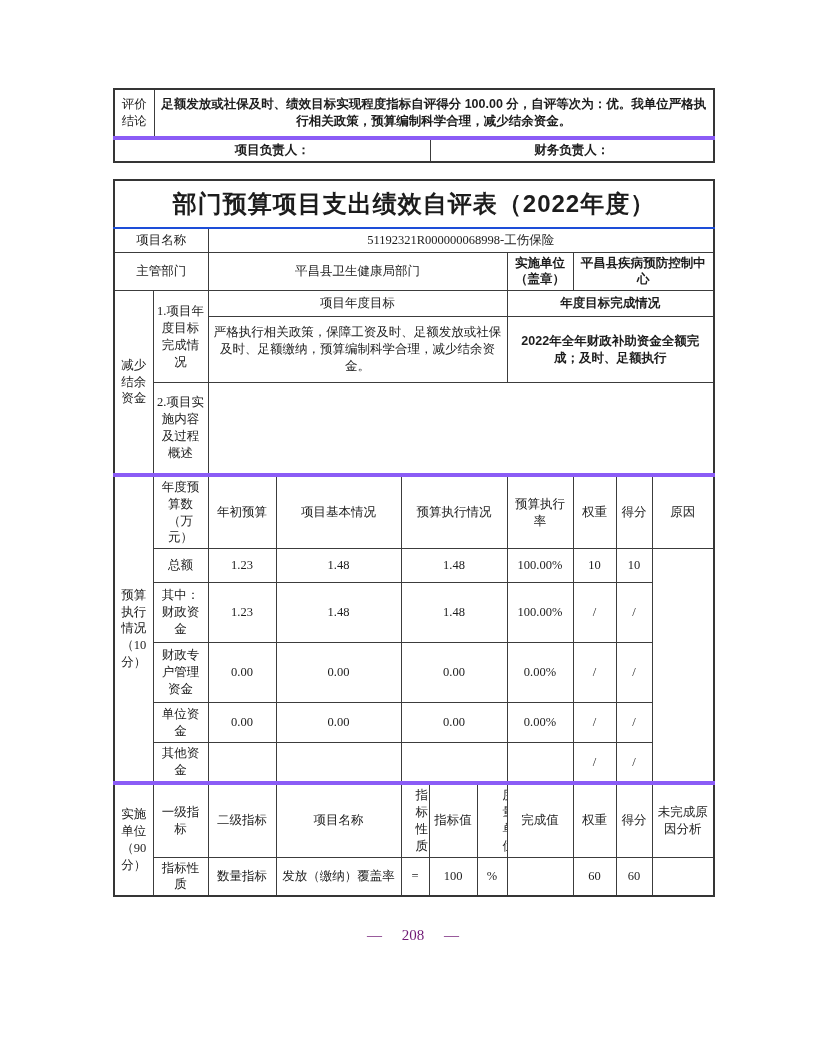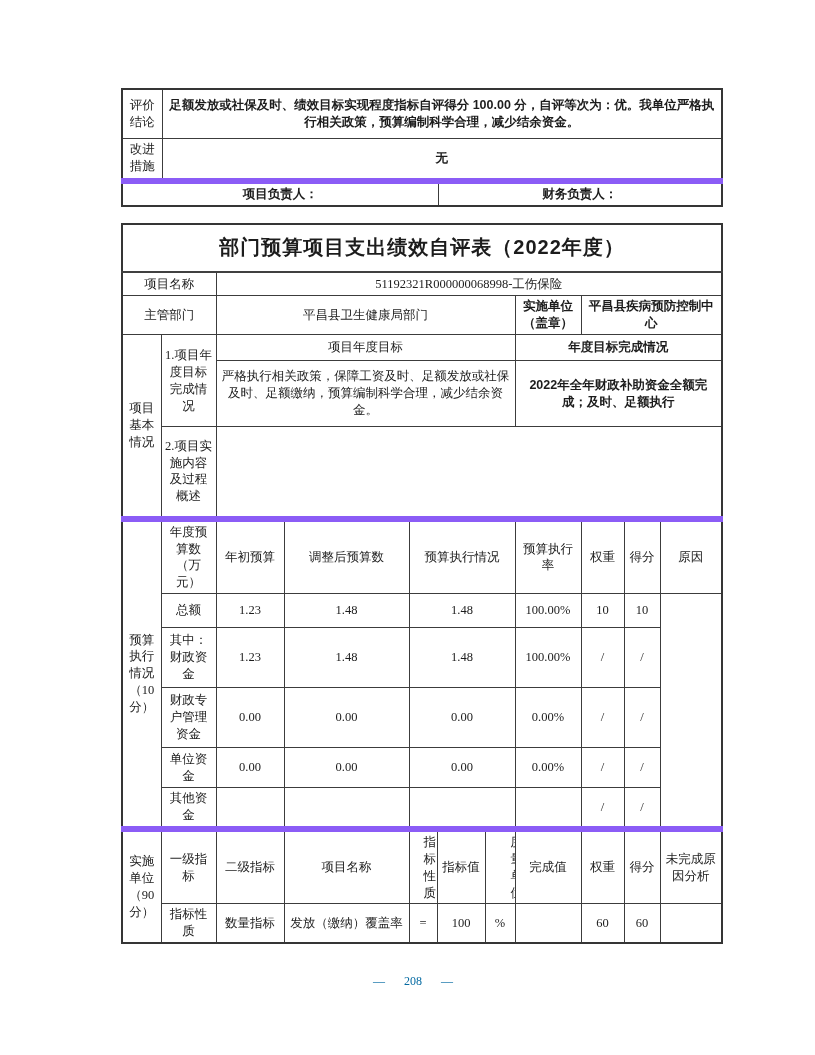--- a/index.html
+++ b/index.html
@@ -3,59 +3,55 @@
 <meta charset="utf-8">
 <style>
   html,body{margin:0;padding:0;background:#ffffff;}
   body{
     width:815px;height:1055px;position:relative;
     font-family:"Liberation Serif","DejaVu Serif",serif;
     color:#1c1c1c;
   }
   .doc{position:absolute;left:113px;top:88px;width:600px;}
   table{border-collapse:collapse;table-layout:fixed;width:600px;}
-  .tbl{border:2px solid #353535;margin-left:8px;}
+  .tbl{border:2px solid #353535;}
   td{
     border:1px solid #3c3c3c;
     font-size:12.5px;line-height:1.35;
     text-align:center;vertical-align:middle;
     padding:2px 3px;word-break:break-all;overflow:hidden;
   }
   .bold-sans{font-family:"Liberation Sans","DejaVu Sans",sans-serif;font-weight:bold;}
   .title-cell{
     font-family:"Liberation Sans","DejaVu Sans",sans-serif;
-    font-weight:bold;font-size:20px;letter-spacing:1px;border-bottom:2px solid #404040;
+    font-weight:bold;font-size:24px;letter-spacing:1px;border-bottom:2px solid #1d4ed8;
   }
   .pre{white-space:pre-line;font-family:Liberation Serif, serif;}
   .gap{height:16px;}
-  .thick-top td{border-top:6px solid #8b5cf6;}
+  .thick-top td{border-top:4px solid #8b5cf6;}
   .page-num{
-    margin-top:30px;text-align:center;font-size:12px;color:#0369a1;
+    margin-top:30px;text-align:center;font-size:15px;color:#701a75;
     word-spacing:16px;font-family:"Liberation Serif","DejaVu Serif",serif;
   }
 </style>
 </head>
 <body>
 
 <div class="doc">
 
   <table class="tbl">
     <colgroup>
         <col style="width:40px">
         <col style="width:276px">
         <col style="width:284px">
       </colgroup>
     <tbody>
         <tr style="height:49px">
       <td>评价结论</td>
       <td colspan="2" class="bold-sans">足额发放或社保及时、绩效目标实现程度指标自评得分 100.00 分，自评等次为：优。我单位严格执行相关政策，预算编制科学合理，减少结余资金。</td>
-    </tr>
-    <tr style="height:43px">
-      <td>改进措施</td>
-      <td colspan="2" class="bold-sans">无</td>
     </tr>
     <tr style="height:24px" class="thick-top">
       <td colspan="2" class="bold-sans">项目负责人：</td>
       <td class="bold-sans">财务负责人：</td>
     </tr>
   </tbody>
     </table>
 
   <div class="gap"></div>
 
@@ -86,39 +82,39 @@
 
     <tr style="height:34px">
       <td colspan="2">主管部门</td>
       <td colspan="5">平昌县卫生健康局部门</td>
       <td class="bold-sans pre">实施单位
 （盖章）</td>
       <td colspan="3" class="bold-sans">平昌县疾病预防控制中心</td>
     </tr>
 
     <tr style="height:26px">
-      <td rowspan="3">项目基本情况</td>
+      <td rowspan="3">减少结余资金</td>
       <td rowspan="2">1.项目年度目标完成情况</td>
       <td colspan="5">项目年度目标</td>
       <td colspan="4" class="bold-sans">年度目标完成情况</td>
     </tr>
     <tr style="height:66px">
       <td colspan="5">严格执行相关政策，保障工资及时、足额发放或社保及时、足额缴纳，预算编制科学合理，减少结余资金。</td>
       <td colspan="4" class="bold-sans">2022年全年财政补助资金全额完成；及时、足额执行</td>
     </tr>
     <tr style="height:92px">
       <td>2.项目实施内容及过程概述</td>
       <td colspan="9"></td>
     </tr>
 
     <tr style="height:74px" class="thick-top">
       <td rowspan="6">预算执行情况（10分）</td>
       <td>年度预算数（万元）</td>
       <td>年初预算</td>
-      <td>调整后预算数</td>
+      <td>项目基本情况</td>
       <td colspan="3">预算执行情况</td>
       <td>预算执行率</td>
       <td>权重</td>
       <td>得分</td>
       <td>原因</td>
     </tr>
     <tr style="height:34px">
       <td>总额</td>
       <td>1.23</td>
       <td>1.48</td>

